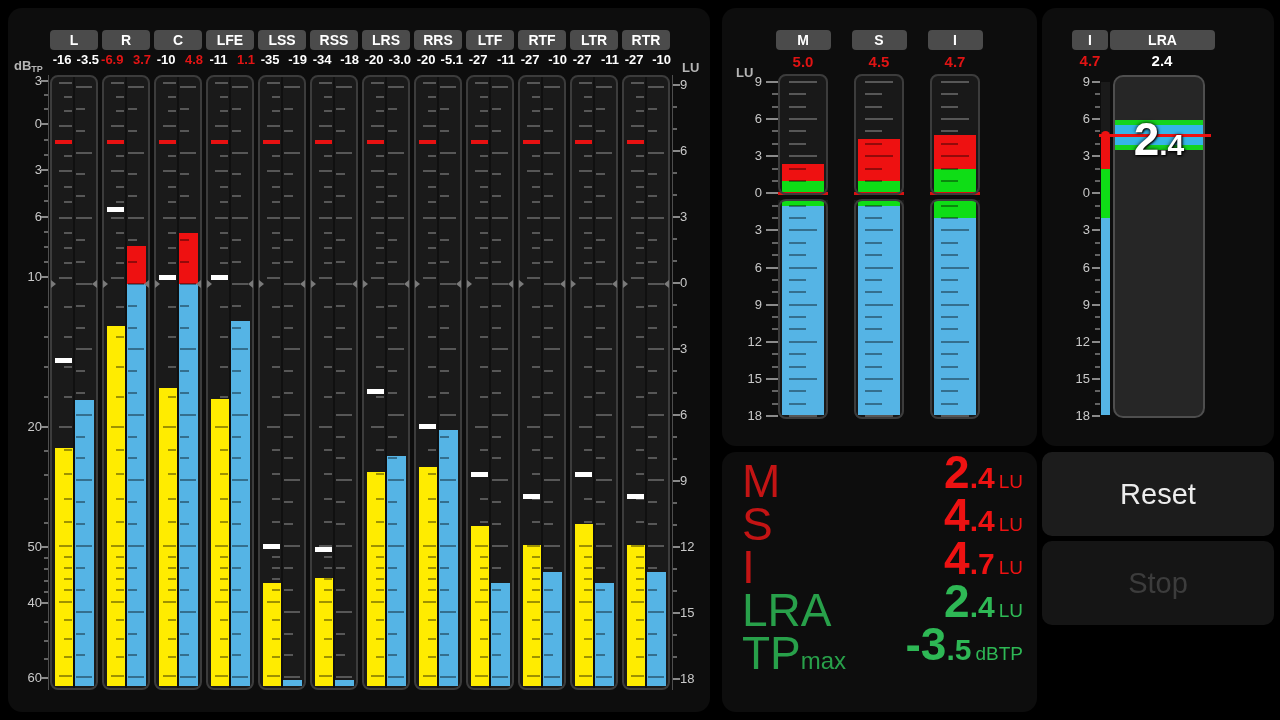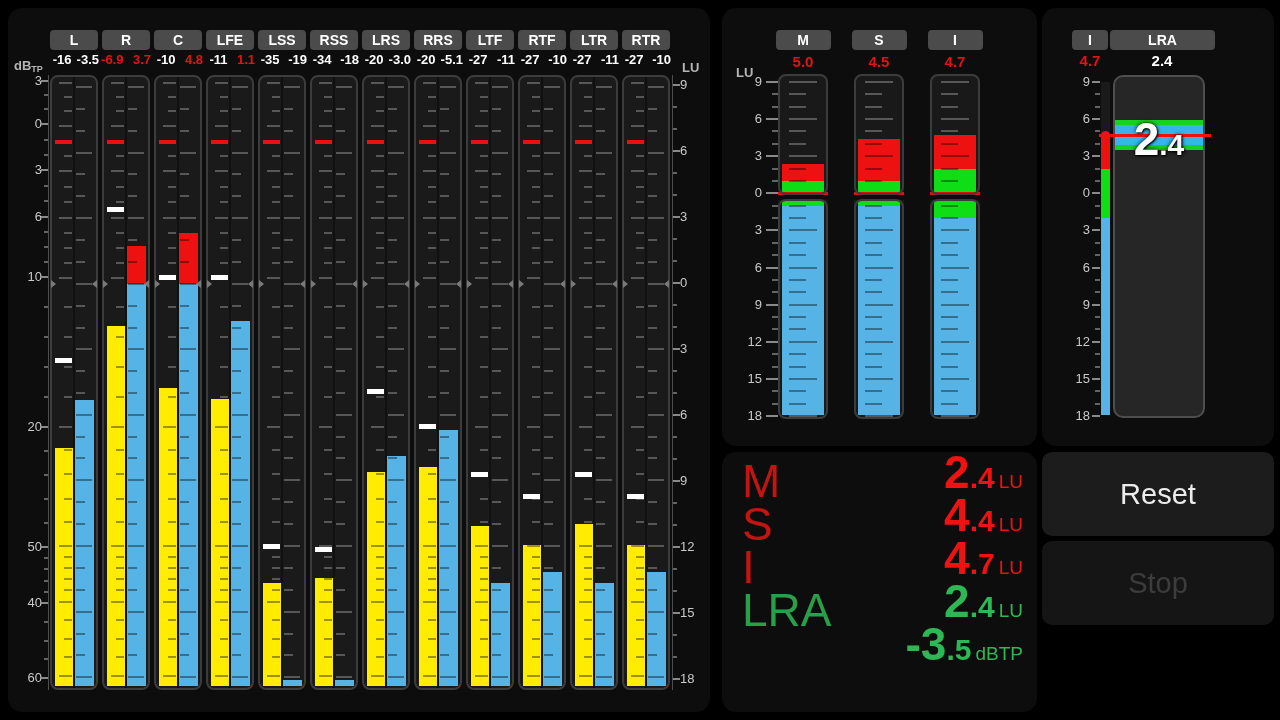--- a/index.html
+++ b/index.html
@@ -2123,20 +2123,21 @@
     </div>
     <div class="srow red" style="top:94px;">
       <span class="slabel"><span>I</span><span class="ssub"></span></span>
       <span class="sval"><span class="sbig">4</span><span class="ssmall">.7</span><span class="sunit">LU</span></span>
     </div>
     <div class="srow green" style="top:137px;">
       <span class="slabel"><span>LRA</span><span class="ssub"></span></span>
       <span class="sval"><span class="sbig">2</span><span class="ssmall">.4</span><span class="sunit">LU</span></span>
     </div>
     <div class="srow green" style="top:180px;">
+      <span class="slabel"><span>TP</span><span class="ssub">max</span></span>
       <span class="sval"><span class="sbig">-3</span><span class="ssmall">.5</span><span class="sunit">dBTP</span></span>
     </div>
   </div>
 
   <div class="panel" id="p-btns">
     <div class="tbtn" style="top:0px;">Reset</div>
     <div class="tbtn disabled" style="top:89px;">Stop</div>
   </div>
 
 </div>

